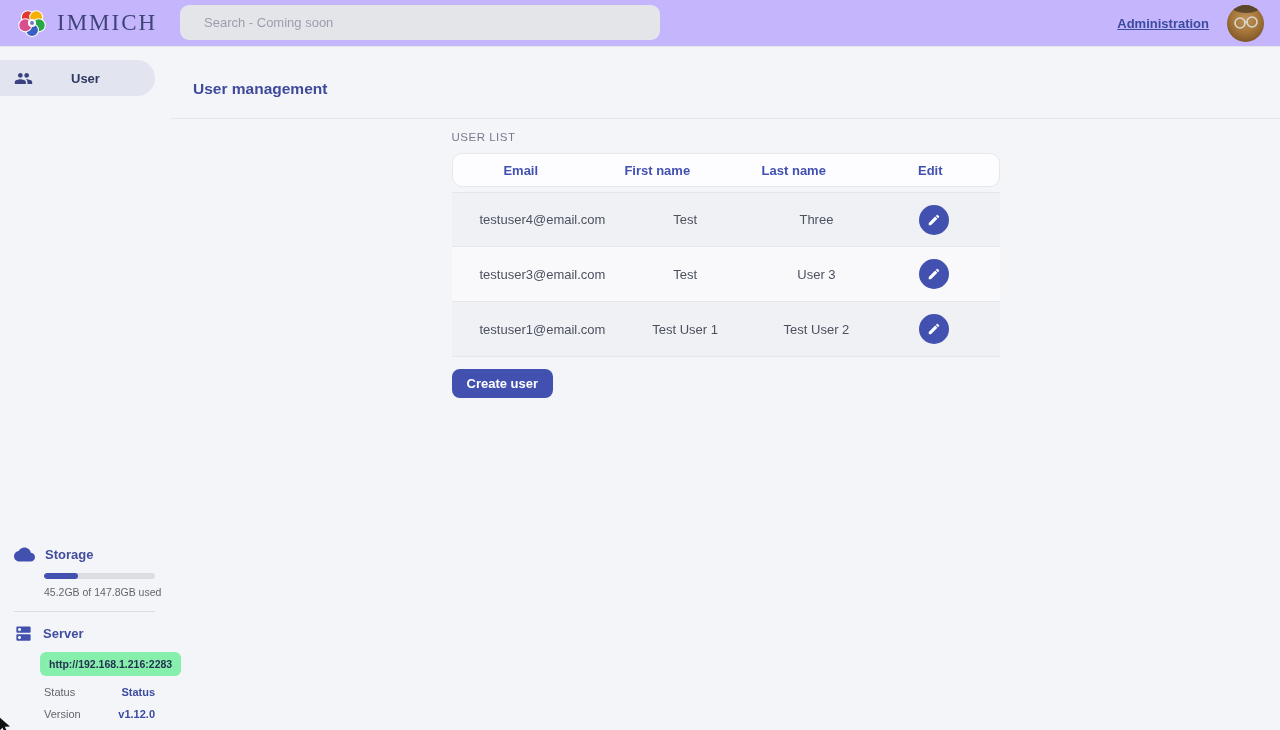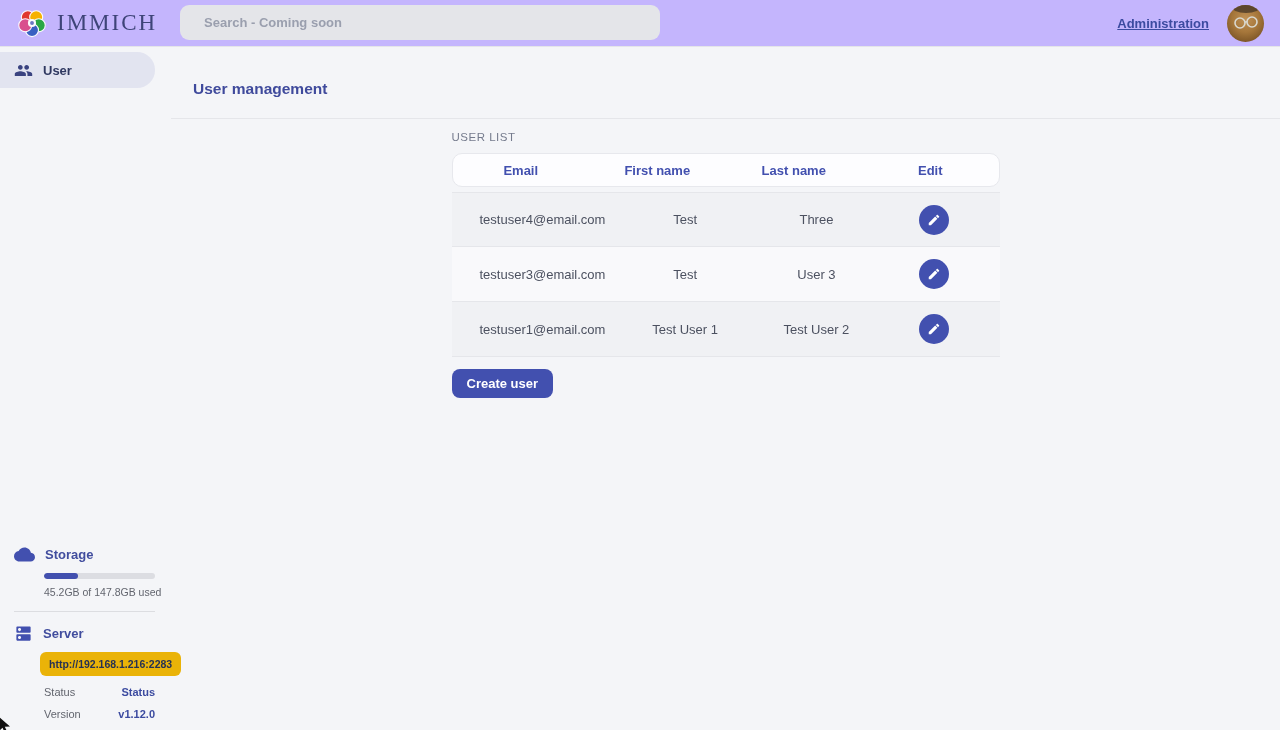--- a/index.html
+++ b/index.html
@@ -8,47 +8,47 @@
 
   
   .topbar { position:absolute; top:0; left:0; width:1280px; height:47px;
     background:#c4b5fd; border-bottom:1px solid #e4e5e9; display:flex; align-items:center; }
   .logo { display:flex; align-items:center; gap:9px; padding-left:16px; }
   .logo-text { font-family:"Liberation Serif", serif; font-size:23px; letter-spacing:2px;
     color:#3e4478; font-weight:400; }
   .searchbar { position:absolute; left:180px; top:5px; width:480px; height:35px;
     background:#e4e5e9; border-radius:9px; border:none; outline:none;
     padding-left:24px; font-size:13px; color:#3c414d;
-    font-family:"Liberation Sans", sans-serif;font-weight:bold; }
+    font-family:"Liberation Sans", sans-serif; }
   .searchbar::placeholder { color:#9a9fae; }
   .topbar-right { position:absolute; right:16px; top:0; height:47px;
     display:flex; align-items:center; gap:18px; }
   .admin-link { font-size:13px; font-weight:700; color:#3c4ba0;
     text-decoration:underline; cursor:pointer; }
   .avatar { width:37px; height:37px; border-radius:50%; overflow:hidden; cursor:pointer;
     background:radial-gradient(circle at 50% 38%, #c09257 0%, #a5763a 45%, #7c5526 80%, #6a4720 100%); position:relative; }
   .avatar::before { content:""; position:absolute; top:-6px; left:4px; width:30px; height:14px;
     background:#4a3a28; border-radius:50%; opacity:.8; }
 
   
   .sidebar { position:absolute; top:47px; left:0; width:171px; height:683px; }
-  .side-item { margin-top:5px; width:155px; height:36px; border-radius:0 18px 18px 0;
-    background:rgba(66,80,175,0.10); display:flex; align-items:center; cursor:pointer; }
+  .side-item { margin-top:13px; width:155px; height:36px; border-radius:0 18px 18px 0;
+    background:rgba(66,80,175,0.10); display:flex; align-items:center; cursor:pointer;gap:28px; }
   .side-item .ic { margin-left:14px; display:flex; }
   .side-item .lbl { margin-left:10px; font-size:13px; font-weight:600; color:#2f3860; }
 
   .sidebar-bottom { position:absolute; bottom:10px; left:0; width:171px; }
   .sb-head { display:flex; align-items:center; padding-left:14px; gap:10px; }
   .sb-title { font-size:13px; font-weight:700; color:#414d9e; }
   .progress { margin:8px 16px 0 44px; height:6px; border-radius:3px; background:#dcdde2; overflow:hidden; }
   .progress-fill { height:6px; border-radius:3px; background:#4250af; }
   .usage { margin:7px 0 0 44px; font-size:10.5px; color:#62656e; }
   .sb-divider { margin:13px 16px 12px 14px; border-top:1px solid #dcdde1; }
   .url-chip { display:inline-block; margin:9px 1px 0 40px; padding:6px 9px;
-    background:#eab308; border-radius:6px; font-size:10.5px; font-weight:700; color:#273252; }
+    background:#86efac; border-radius:6px; font-size:10.5px; font-weight:700; color:#273252; }
   .kv { margin:10px 16px 0 44px; display:flex; justify-content:space-between;
     align-items:center; font-size:11px; }
   .kv .k { color:#62656e; }
   .kv .v { color:#3c4ba0; font-weight:700; }
 
   
   .main { position:absolute; top:60px; left:171px; width:1109px; height:683px; }
   .title-bar { height:59px; display:flex; align-items:center; padding-left:22px;
     border-bottom:1px solid #e5e6ea; }
   .page-title { font-size:15.5px; font-weight:700; color:#3f4a9c; }

